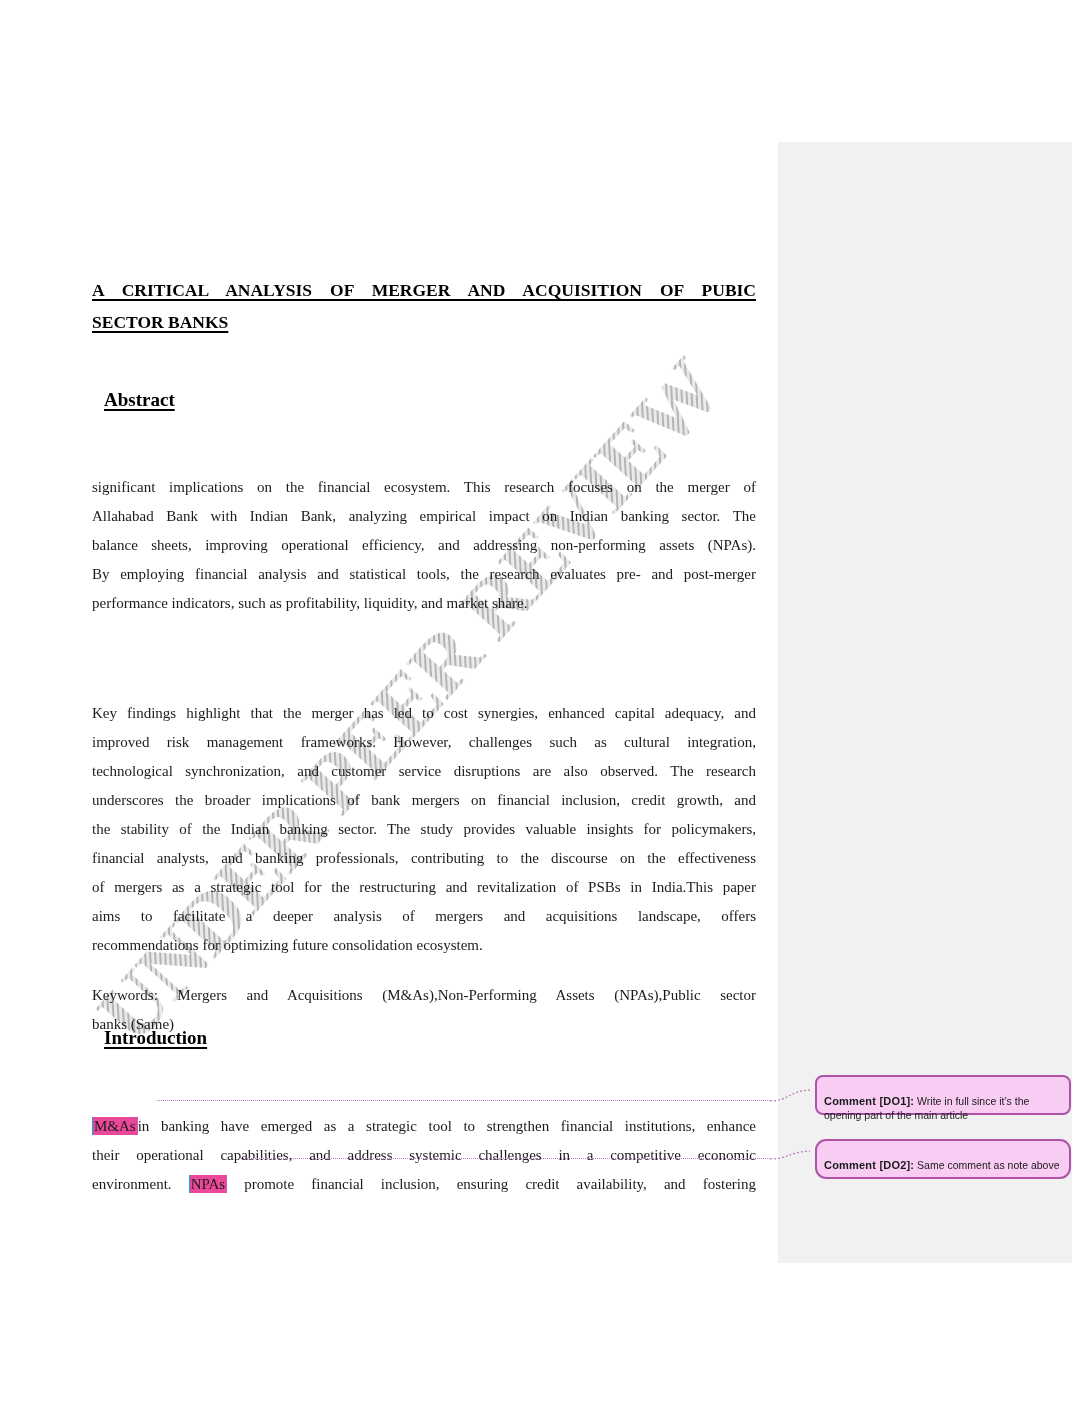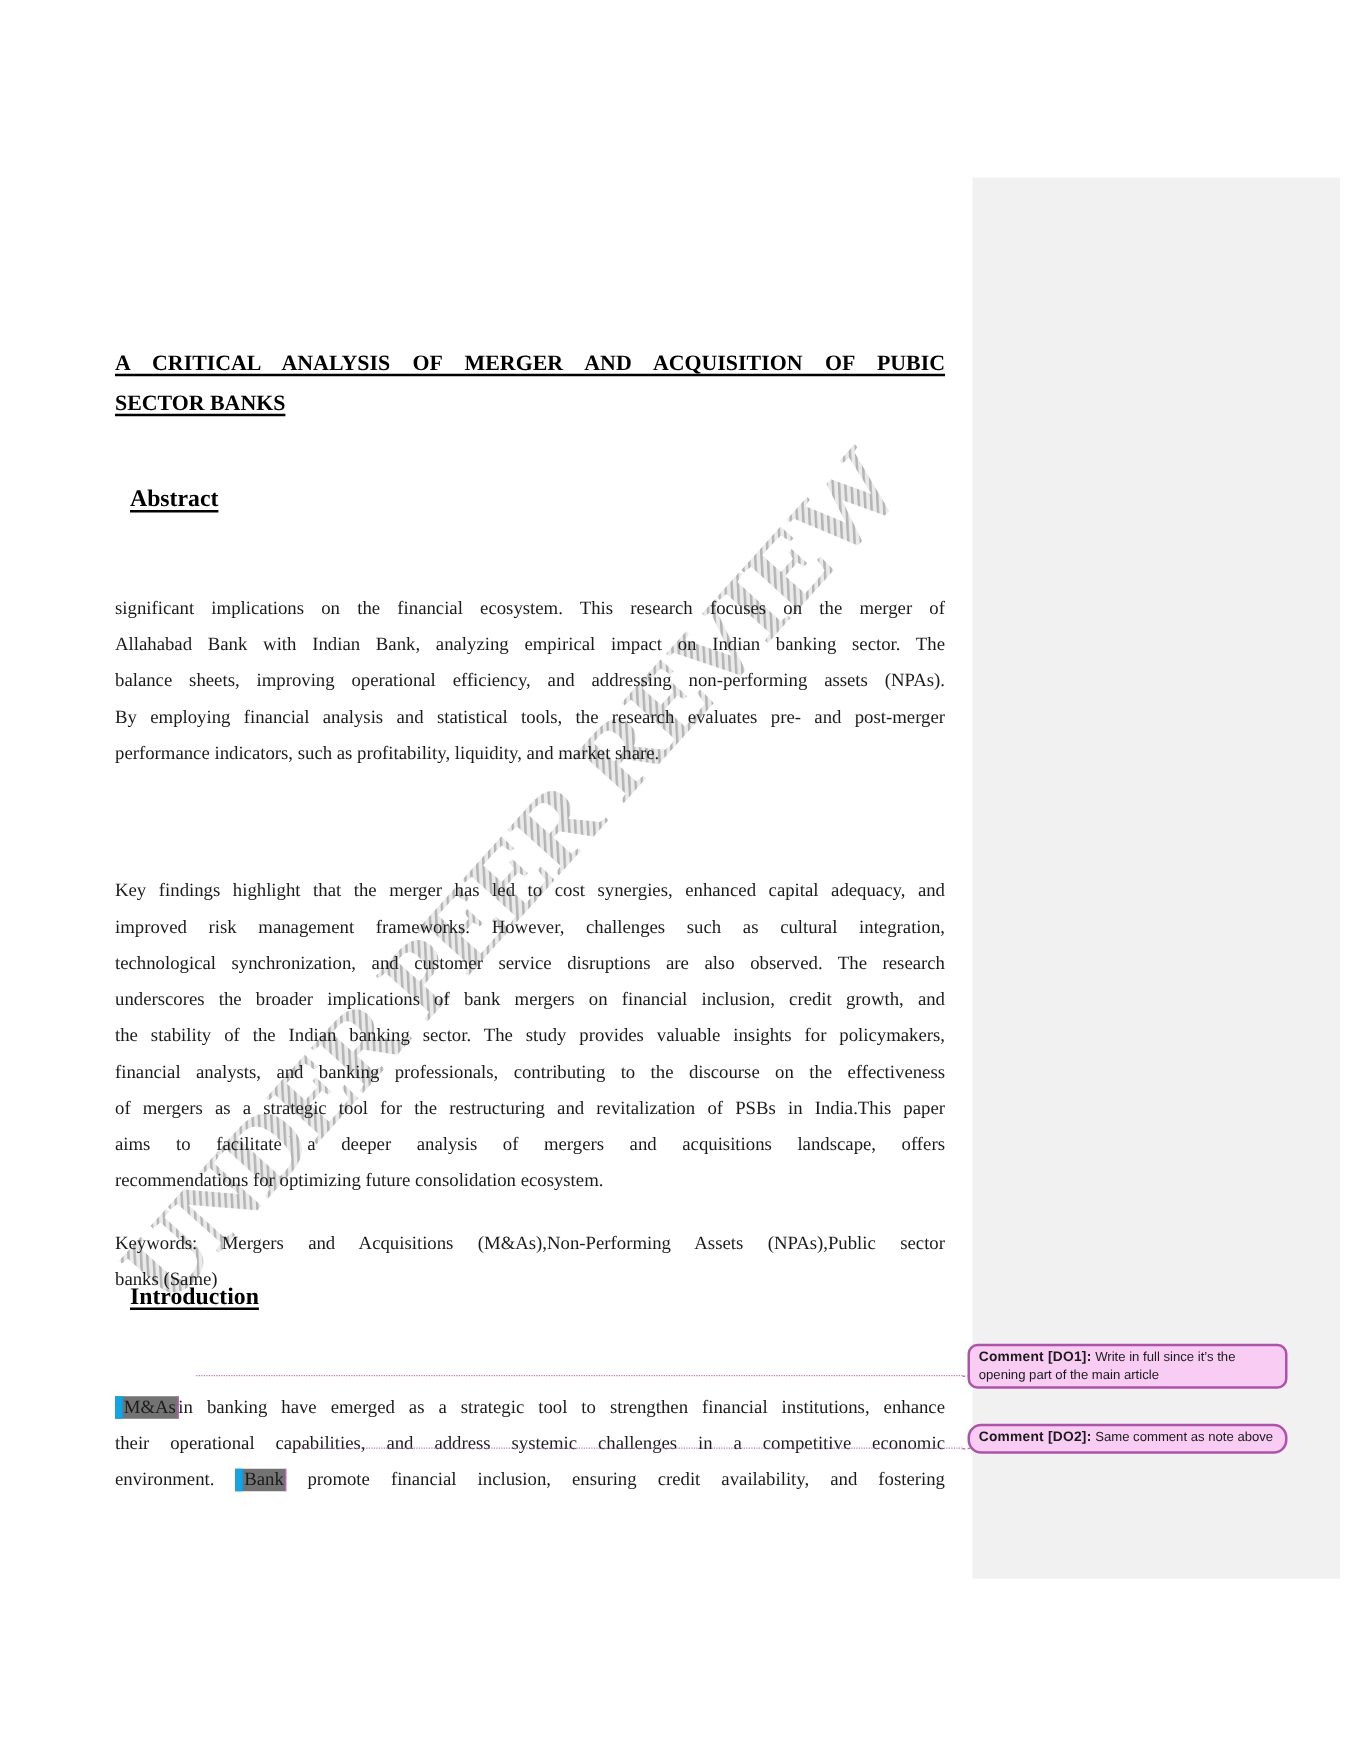--- a/index.html
+++ b/index.html
@@ -49,39 +49,39 @@
     text-align: justify; text-align-last: justify;
     overflow: hidden; white-space: normal;
   }
   .ln.last { text-align-last: left; }
   #para-abstract-1 { top: 437px; }
   #para-abstract-2 { top: 663px; }
   #para-keywords  { top: 945px; }
   #para-intro     { top: 1076px; }
   .kw-label { font-weight: normal; }
   .anchor-hl {
-    background: #737373;
-    border-left: 6px solid #0ea5e9;
+    background: #ec4899;
+    border-left: 1px solid #0ea5e9;
     border-right: 1px solid #c45cba;
     padding: 1px 1px;
   }
   .anchor-dotted {
     position: absolute; height: 0; z-index: 2;
     border-bottom: 1px dotted #c077ba;
   }
   #anchor-line-1 { left: 157px; top: 1100px; width: 613px; }
   #anchor-line-2 { left: 238px; top: 1158px; width: 532px; }
   .connector-svg { position: absolute; left: 0; top: 0; z-index: 2; pointer-events: none; }
   .balloon {
-    position: absolute; left: 774px; width: 256px;
+    position: absolute; left: 815px; width: 256px;
     box-sizing: border-box;
     background: #f8ccf3;
     border: 2px solid #ad53a8;
     border-radius: 8px;
-    padding: 3px 7px;
+    padding: 18px 7px;
     font-family: "Liberation Sans", sans-serif;
     font-size: 10.5px; line-height: 13.5px;
     color: #1a1a1a;
     z-index: 3;
   }
   #balloon-1 { top: 1075px; height: 36px; }
   #balloon-2 { top: 1139px; height: 24px; border-radius: 11px; }
   .balloon-label { font-weight: bold; font-size: 11px; letter-spacing: 0.2px; }
 </style>
 </head>
@@ -129,21 +129,21 @@
 <div class="doc-block para" id="para-keywords">
   <div class="ln"><span class="kw-label">Keywords</span><span>: Mergers and Acquisitions (M&amp;As),Non-Performing Assets (NPAs),Public sector</span></div>
   <div class="ln last">banks (Same)</div>
 </div>
 
 <div class="section-heading" id="introduction-heading">Introduction</div>
 
 <div class="doc-block para" id="para-intro">
   <div class="ln"><span class="anchor-hl">M&amp;As</span><span>in banking have emerged as a strategic tool to strengthen financial institutions, enhance</span></div>
   <div class="ln">their operational capabilities, and address systemic challenges in a competitive economic</div>
-  <div class="ln"><span>environment. </span><span class="anchor-hl">Bank</span><span> promote financial inclusion, ensuring credit availability, and fostering</span></div>
+  <div class="ln"><span>environment. </span><span class="anchor-hl">NPAs</span><span> promote financial inclusion, ensuring credit availability, and fostering</span></div>
 </div>
 
 <div class="anchor-dotted" id="anchor-line-1"></div>
 <div class="anchor-dotted" id="anchor-line-2"></div>
 
 <svg class="connector-svg" width="1088" height="1408" viewBox="0 0 1088 1408">
   <path d="M 770 1101 C 788 1101 789 1091 810 1090" fill="none" stroke="#c077ba" stroke-width="1.2" stroke-dasharray="2 2"></path>
   <path d="M 770 1159 C 788 1159 789 1152 810 1151" fill="none" stroke="#c077ba" stroke-width="1.2" stroke-dasharray="2 2"></path>
 </svg>
 

